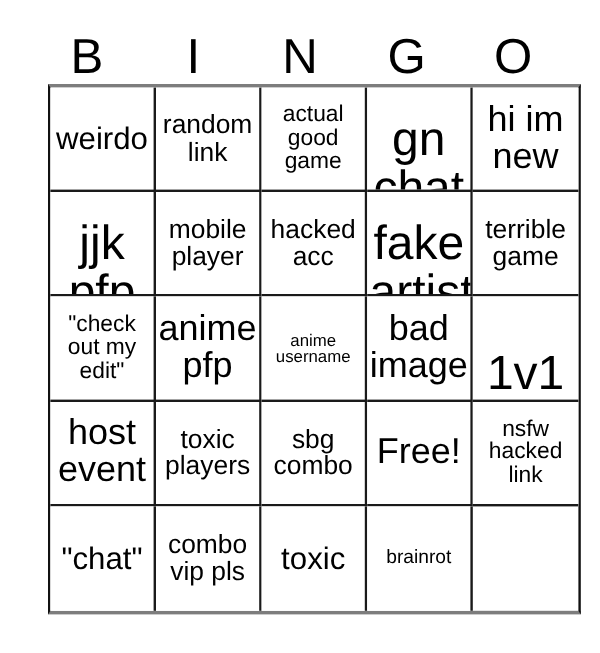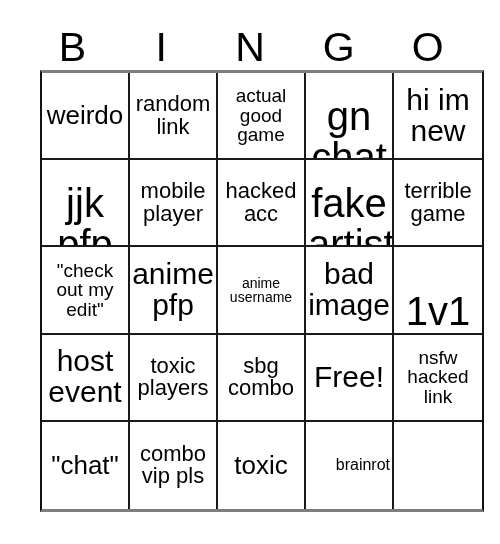--- a/index.html
+++ b/index.html
@@ -80,21 +80,21 @@
     font-weight: 400;
     color: #000000;
     white-space: pre-line;
   }
   
   .cell-text[data-size="xxl"] { font-size: 40px; margin-top: 43px; }
   .cell-text[data-size="xl"]  { font-size: 30px; }
   .cell-text[data-size="l"]   { font-size: 26px; }
   .cell-text[data-size="m"]   { font-size: 22px; }
   .cell-text[data-size="s"]   { font-size: 19px; }
-  .cell-text[data-size="xs"]  { font-size: 16px; text-align: right; }
+  .cell-text[data-size="xs"]  { font-size: 16px; }
   .cell-text[data-size="xxs"] { font-size: 14px; }
 </style>
 </head>
 <body>
 
 <div class="card">
 
   <div class="header-row">
     <div class="header-cell">B</div>
     <div class="header-cell">I</div>

